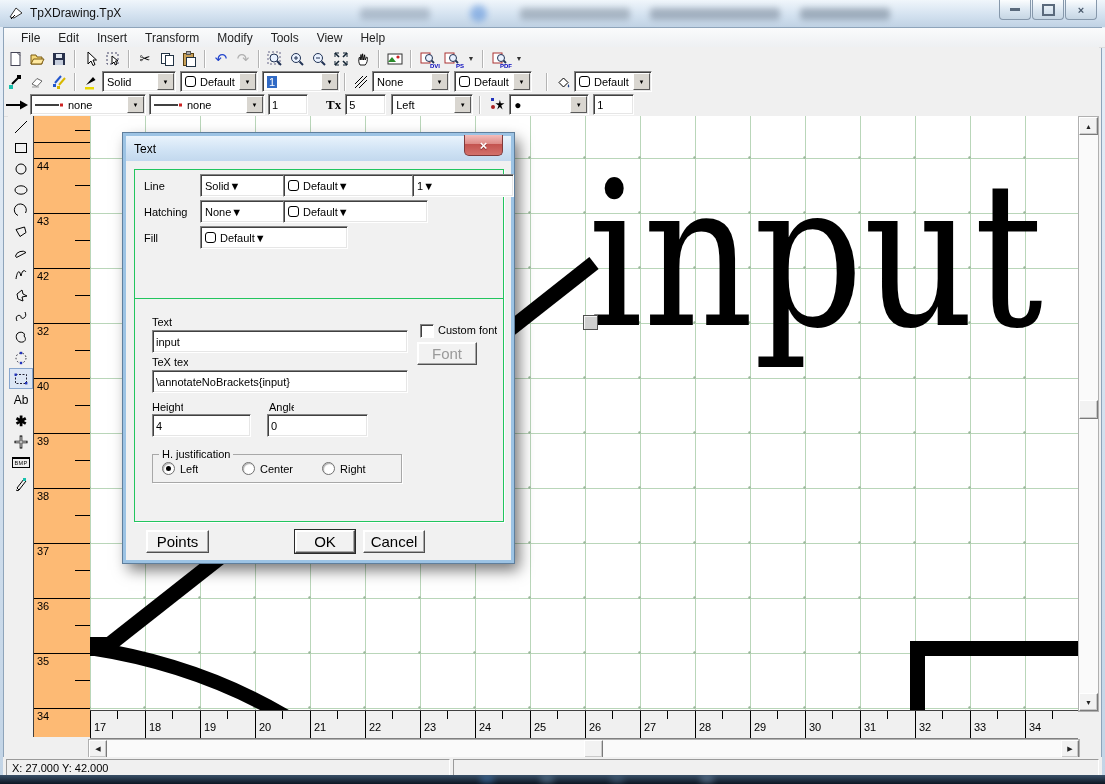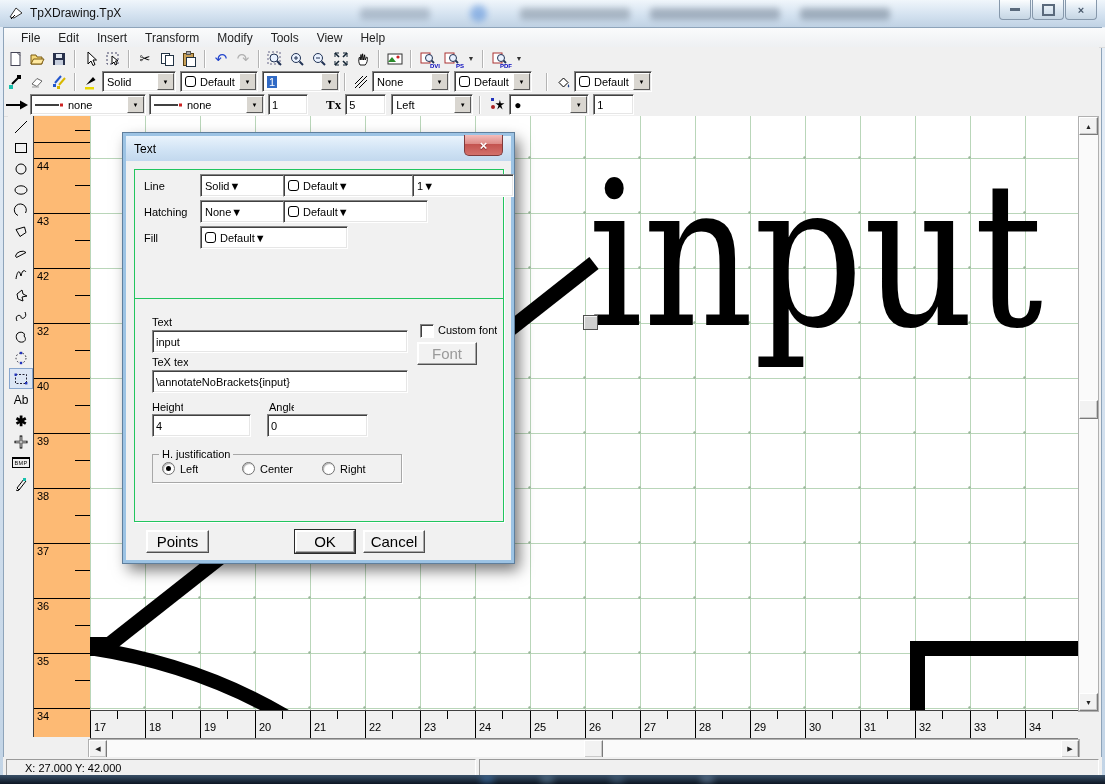--- a/index.html
+++ b/index.html
@@ -70,21 +70,21 @@
       background-position:27px 14px,0 0,0 42px}
   #handle{left:493px;top:199px;width:13px;height:13px;background:#cfcfcf;border:1px solid #505050;box-shadow:inset 1px 1px 0 #f4f4f4}
   
   .sbtn{background:#f2f2f2;border:1px solid;border-color:#fff #7a7a7a #7a7a7a #fff;box-shadow:inset -1px -1px 0 #c9c9c9;
         display:flex;align-items:center;justify-content:center;font-size:7px;color:#222}
   .sthumb{background:#f2f2f2;border:1px solid;border-color:#fff #7a7a7a #7a7a7a #fff;box-shadow:inset -1px -1px 0 #c9c9c9}
   #vscroll{left:1078px;top:116px;width:19px;height:594px;background:#fafafa;border:1px solid #b0b0b0}
   #hscroll{left:88px;top:739px;width:990px;height:18px;background:#fafafa;border:1px solid #b0b0b0}
   
   #statusbar{left:3px;top:757px;width:1099px;height:18px;background:#f0f0f0;display:flex;align-items:stretch;padding-top:2px}
-  .spanel{border:1px solid;border-color:#9a9a9a #fff #fff #9a9a9a;margin-left:3px;display:flex;align-items:center;padding:0 18px;background:#f0f0f0}
+  .spanel{border:1px solid;border-color:#9a9a9a #fff #fff #9a9a9a;margin-left:3px;display:flex;align-items:center;padding:0 5px;background:#f0f0f0}
   #bottomstrip{left:0;top:775px;width:1105px;height:9px;background:linear-gradient(#3a5068,#0c1622);overflow:hidden}
   
   #dialog{left:123px;top:133px;width:385px;height:424px;z-index:50;
       background:#f1f1f1;border:3px solid #9cc3e4;outline:1px solid #5f7f9d;
       box-shadow:5px 7px 14px rgba(0,0,0,.55)}
   #dlg-title{position:absolute;left:0;top:0;right:0;height:25px;
       background:linear-gradient(#e9f3fc,#cfe2f4 60%,#c2d8ee);display:flex;align-items:center;padding-left:8px;font-size:12px}
   #dlg-close{position:absolute;top:-1px;right:8px;width:37px;height:20px;
       background:linear-gradient(#f3bcba,#dd8a86 45%,#c3534f 46%,#d3716b);
       border:1px solid #7e3b3c;border-top:none;border-radius:0 0 5px 5px;

